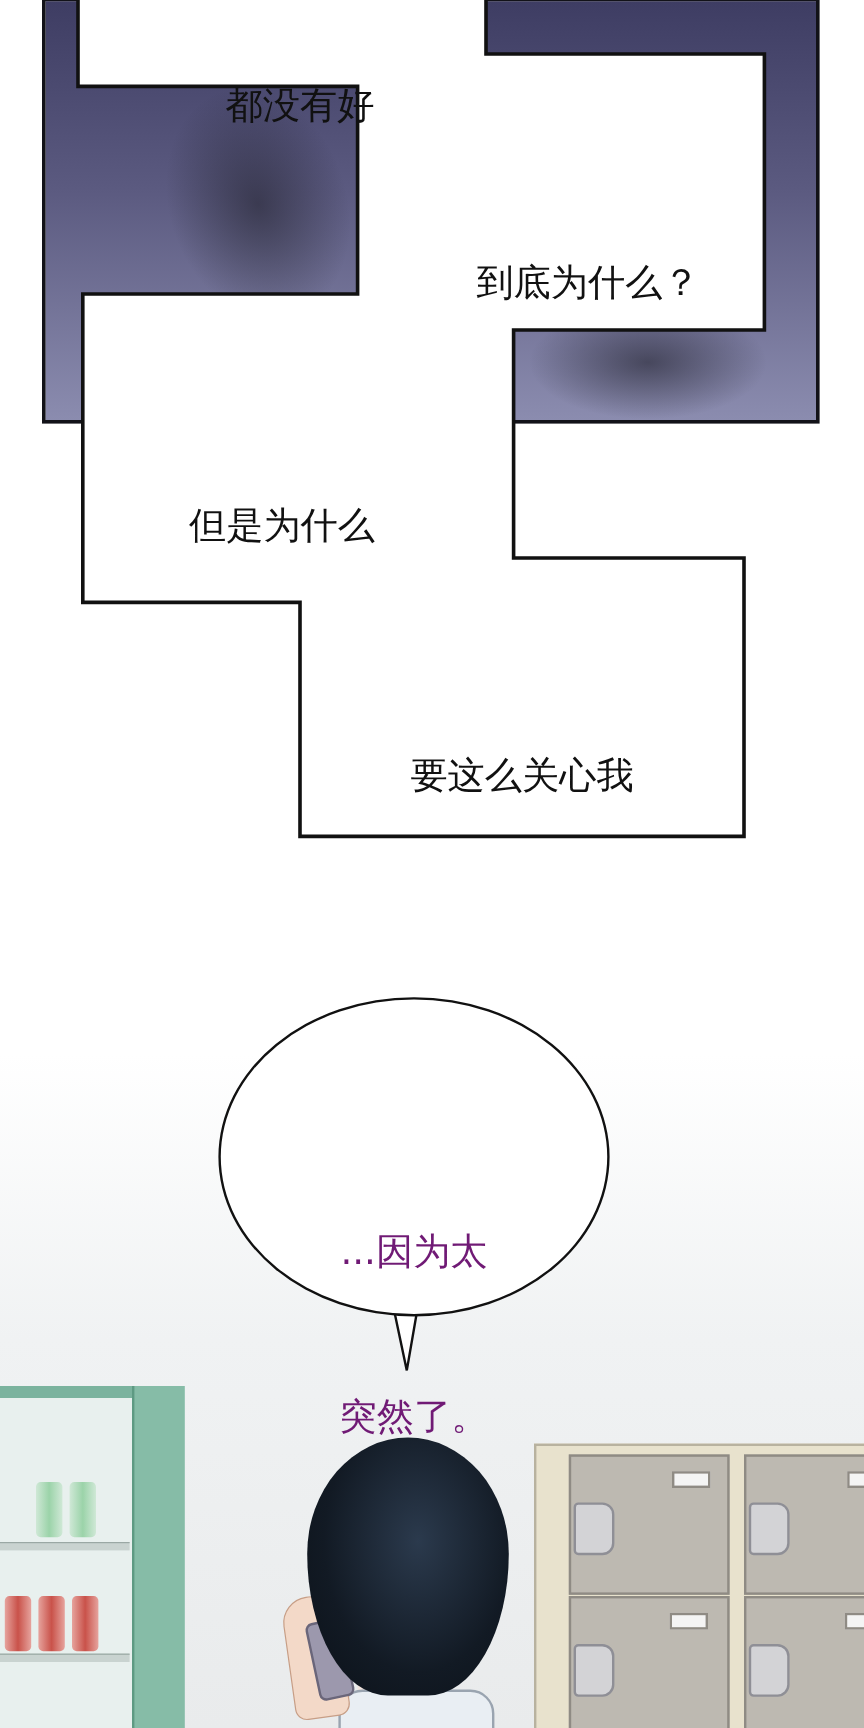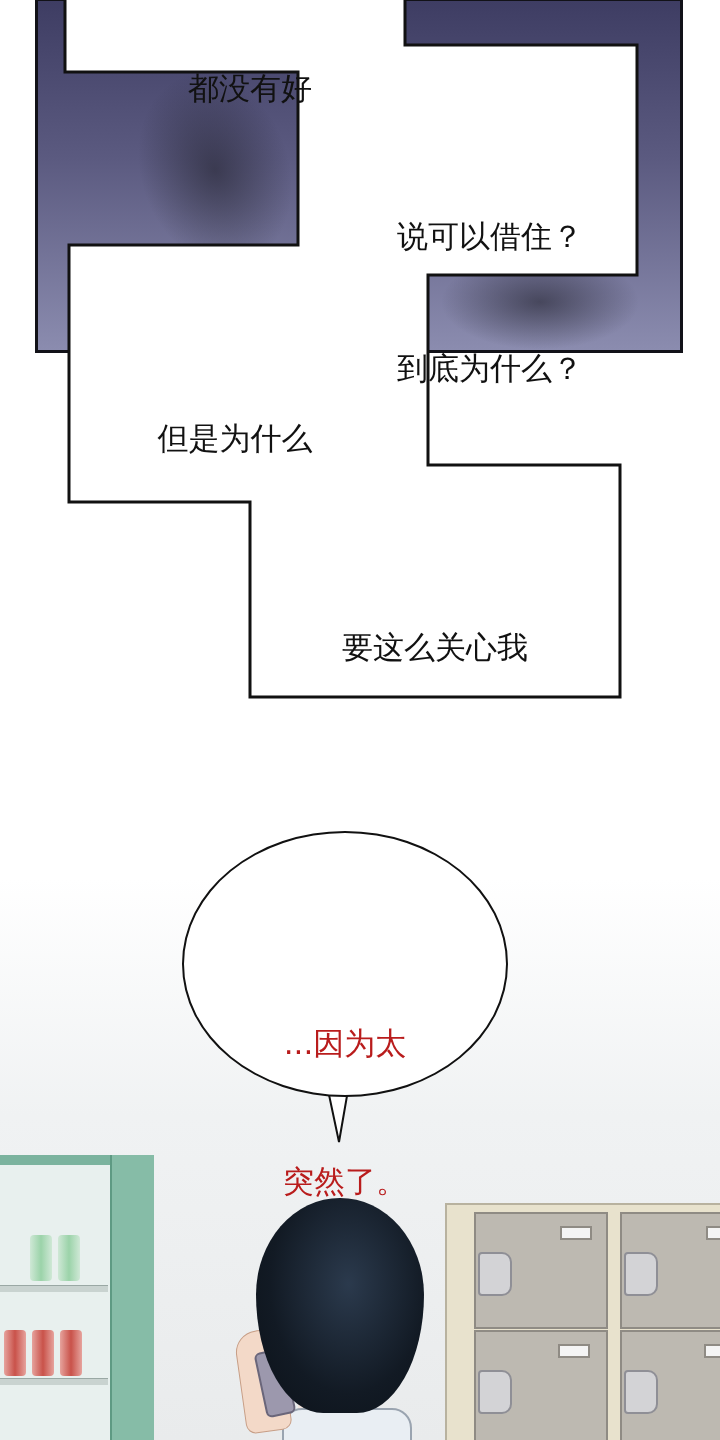--- a/index.html
+++ b/index.html
@@ -32,21 +32,21 @@
     left: 0; top: 720px; width: 720px; height: 720px;
     background: linear-gradient(180deg, #ffffff 0%, #ffffff 22%, #f0f2f3 55%, #e9ebec 100%);
   }
   .bubble {
     left: 182px; top: 831px; width: 326px; height: 266px;
     background: #fff; border: 2px solid #111; border-radius: 50%;
     box-sizing: border-box;
   }
   .bubble-text {
     left: 182px; top: 928px; width: 326px;
-    font-size: 31px; line-height: 46px; text-align: center; color: #b91c1c; white-space: pre;
+    font-size: 31px; line-height: 46px; text-align: center; color: #701a75; white-space: pre;
   }
   .fridge {
     left: -10px; top: 1155px; width: 160px; height: 300px;
     background: #e8f0ee; border: 10px solid #7bb39e; border-bottom: none; box-sizing: border-box;
   }
   .fridge-side { left: 110px; top: 1155px; width: 42px; height: 290px; background: #86bca7; border-left: 2px solid #5e9a83; }
   .shelf { left: 0; width: 108px; height: 6px; background: #c9d3d0; border-top: 1px solid #9aa8a4; }
   .can { width: 22px; height: 46px; border-radius: 4px; }
   .can.green { background: linear-gradient(90deg,#cfe8d6,#9bd3a9,#cfe8d6); }
   .can.red { background: linear-gradient(90deg,#e6a39d,#c9524a,#e6a39d); }
@@ -73,21 +73,20 @@
 
 <svg class="abs caption-shape" width="720" height="720">
   <path d="M65,-5 L405,-5 L405,45 L637,45 L637,275 L428,275 L428,465 L620,465 L620,697 L250,697 L250,502 L69,502 L69,245 L298,245 L298,72 L65,72 Z" fill="#ffffff" stroke="#111111" stroke-width="3" stroke-linejoin="miter"></path>
 </svg>
 
 <div class="abs cap-text" style="left:120px; top:-22px; width:260px;">
   <div>都没有好</div>
 </div>
 
 <div class="abs cap-text" style="left:370px; top:126px; width:240px;">
-  <div>说可以借住？</div>
   <div>到底为什么？</div>
 </div>
 
 <div class="abs cap-text" style="left:100px; top:328px; width:270px;">
   <div>但是为什么</div>
 </div>
 
 <div class="abs cap-text" style="left:300px; top:537px; width:270px;">
   <div>要这么关心我</div>
   <div>要这么关心我。</div>

